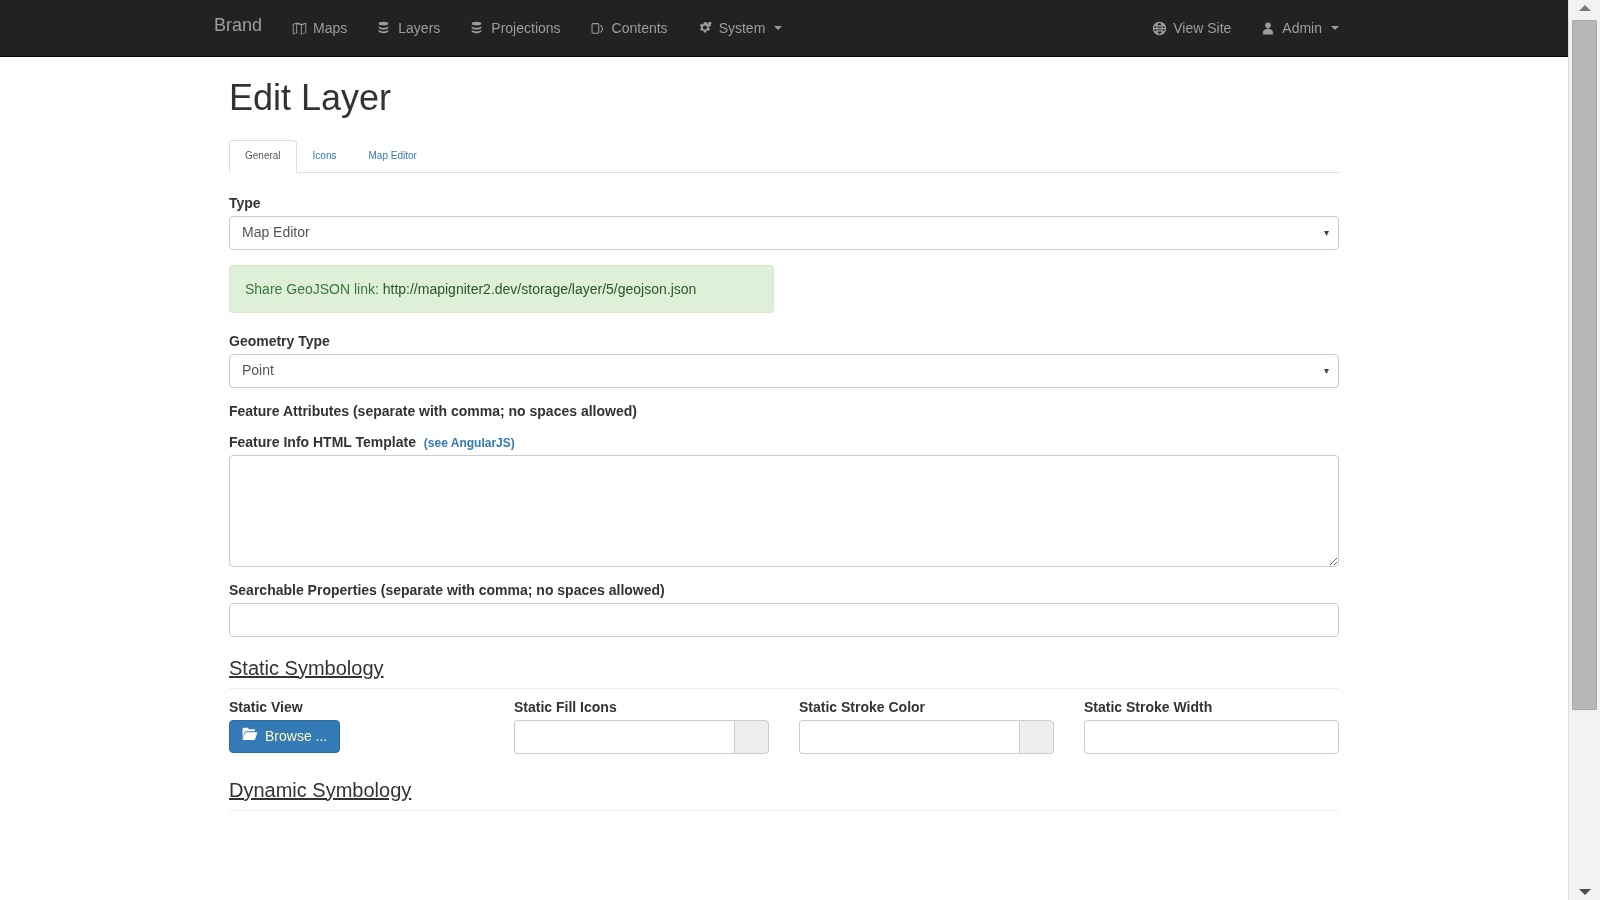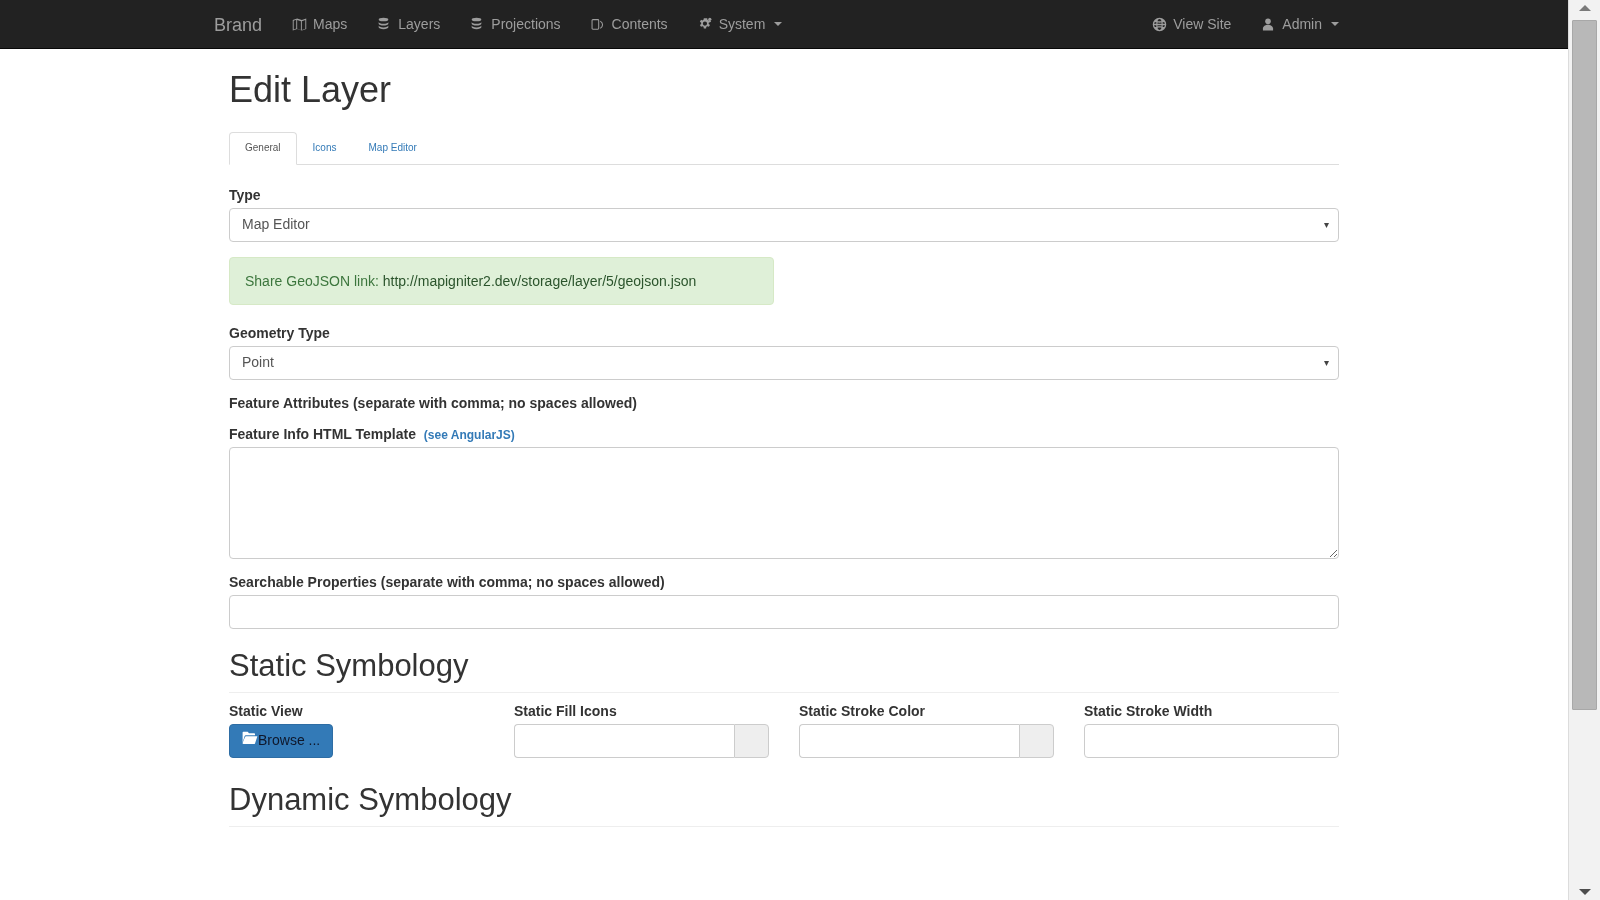--- a/index.html
+++ b/index.html
@@ -17,21 +17,21 @@
   .viewport {
     position: absolute;
     top: 0; left: 0;
     width: 1568px; height: 900px;
     overflow: hidden;
     background: #fff;
   }
 
   
   .navbar {
-    height: 49px;
+    height: 57px;
     background: #222;
     border-bottom: 1px solid #080808;
     display: flex;
     align-items: stretch;
     width: 1568px;
   }
   .nav-inner {
     width: 1140px;
     margin: 0 auto;
     display: flex;
@@ -178,46 +178,48 @@
     min-width: 545px;
   }
   .alert-success a {
     color: #2b542c;
     text-decoration: none;
   }
   .alert-link-blue { color: #337ab7; text-decoration: none; }
 
   
   h3.section-title {
-    font-size: 31px;
+    font-size: 20px;
     font-weight: normal;
     color: #333;
     margin: 20px 0 10px 0;
     padding-bottom: 9px;
     border-bottom: 1px solid #eee;
     line-height: 1.1;
+    text-decoration: underline;
   }
 
   
   .row {
     display: flex;
     margin: 0 -15px;
   }
   .col-3 {
     width: 25%;
     padding: 0 15px;
   }
 
   
   .btn-primary {
     display: inline-flex;
     align-items: center;
+    gap: 7px;
     background: #337ab7;
     border: 1px solid #2e6da4;
-    color: #0f172a;
+    color: #fef9c3;
     font-size: 14px;
     font-family: "Liberation Sans", sans-serif;
     line-height: 1.42;
     padding: 6px 12px;
     border-radius: 4px;
     cursor: pointer;
   }
 
   
   .input-group { display: flex; width: 100%; }

